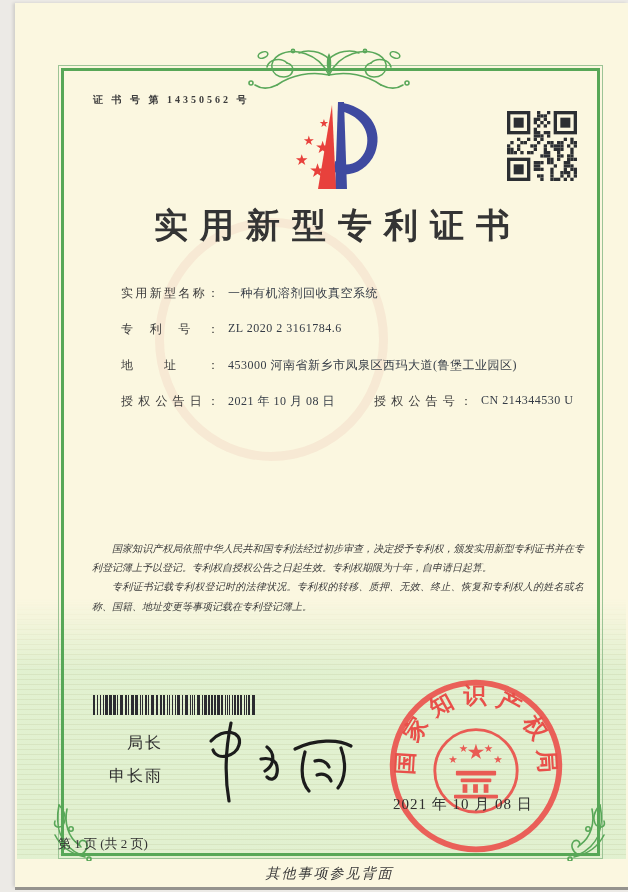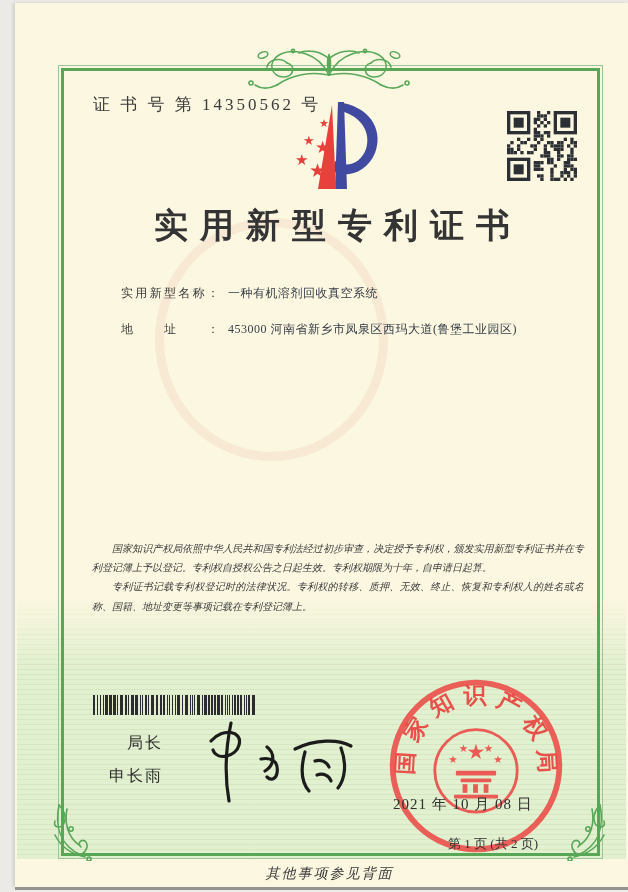--- a/index.html
+++ b/index.html
@@ -32,22 +32,23 @@
     border:1px solid #9cc496;
   }
   .frame::before{
     content:"";position:absolute;inset:2px;border:3px solid #57a757;
   }
   .ornament-top{position:absolute;left:208px;top:40px;width:212px;height:50px;}
   .corner{position:absolute;width:52px;height:60px;}
   .corner.bl{left:36px;top:798px;}
   .corner.br{left:541px;top:798px;transform:scaleX(-1);}
   .cert-no{
-    position:absolute;left:78px;top:90px;font-size:17px;color:#3c3c3c;
+    position:absolute;left:78px;top:90px;font-size:10px;color:#3c3c3c;
     letter-spacing:3px;
+    font-weight:bold;
   }
   .logo{position:absolute;left:266px;top:96px;width:108px;height:92px;}
   .qr{position:absolute;left:492px;top:108px;width:70px;height:70px;}
   .title{
     position:absolute;left:43px;top:200px;width:548px;text-align:center;
     font-size:34px;font-weight:600;color:#343434;letter-spacing:12px;text-indent:12px;
   }
   .fields{position:absolute;left:78px;top:282px;width:492px;font-size:12px;color:#3b3b3b;margin-left:28px;}
   .frow{height:23px;margin-bottom:13px;position:relative;white-space:nowrap;}
   .flabel{
@@ -65,21 +66,21 @@
   .barcode{position:absolute;left:78px;top:692px;width:166px;height:20px;}
   .signer{position:absolute;left:94px;top:730px;font-size:16px;color:#2e2e2e;text-align:right;}
   .signer div{margin-bottom:12px;letter-spacing:2px;}
   .signature{position:absolute;left:180px;top:712px;width:170px;height:92px;}
   .seal{position:absolute;left:370px;top:672px;width:182px;height:182px;}
   .seal-date{
     position:absolute;left:378px;top:792px;width:170px;font-size:15px;color:#2f2f2f;
     letter-spacing:1px;white-space:nowrap;
   }
   .page-info{
-    position:absolute;left:43px;top:832px;width:480px;text-align:right;
+    position:absolute;left:43px;top:832px;width:480px;text-align:left;
     font-size:13px;color:#333;
   }
   .footer-note{
     position:absolute;left:43px;top:862px;width:543px;text-align:center;
     font-size:14px;color:#3a3a3a;letter-spacing:2px;font-style:italic;
   }
 </style>
 </head>
 <body>
 
@@ -272,22 +273,34 @@
       </svg></div>
 
   <div class="title">实用新型专利证书</div>
 
   <div class="fields">
     <div class="frow">
       <span class="flabel">实用新型名称：</span>
       <span class="fvalue">一种有机溶剂回收真空系统</span>
     </div>
     <div class="frow">
+      <span class="flabel">专利号：</span>
+      <span class="fvalue">ZL 2020 2 3161784.6</span>
+    </div>
+    <div class="frow">
       <span class="flabel">地址：</span>
       <span class="fvalue">453000 河南省新乡市凤泉区西玛大道(鲁堡工业园区)</span>
+    </div>
+    <div class="frow">
+      <span class="flabel">授权公告日：</span>
+      <span class="fvalue">2021 年 10 月 08 日</span>
+      <span class="fcol2">
+        <span class="flabel">授权公告号：</span>
+        <span class="fvalue">CN 214344530 U</span>
+      </span>
     </div>
   </div>
 
   <div class="paras">
     <p>国家知识产权局依照中华人民共和国专利法经过初步审查，决定授予专利权，颁发实用新型专利证书并在专利登记簿上予以登记。专利权自授权公告之日起生效。专利权期限为十年，自申请日起算。</p>
     <p>专利证书记载专利权登记时的法律状况。专利权的转移、质押、无效、终止、恢复和专利权人的姓名或名称、国籍、地址变更等事项记载在专利登记簿上。</p>
   </div>
 
   <div class="barcode"><svg width="166" height="20" fill="#2b2b30">
         <rect x="0" y="0" width="2" height="20"></rect>

